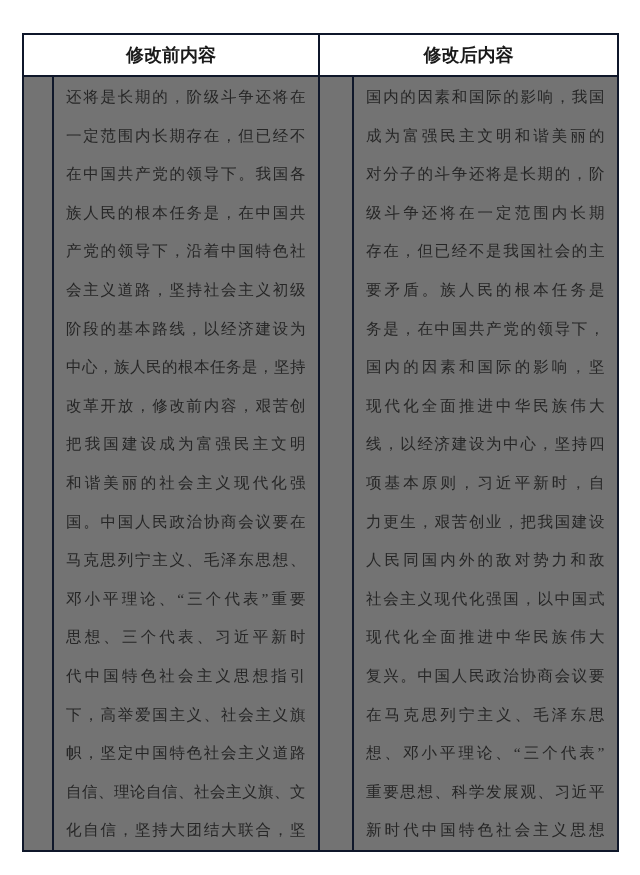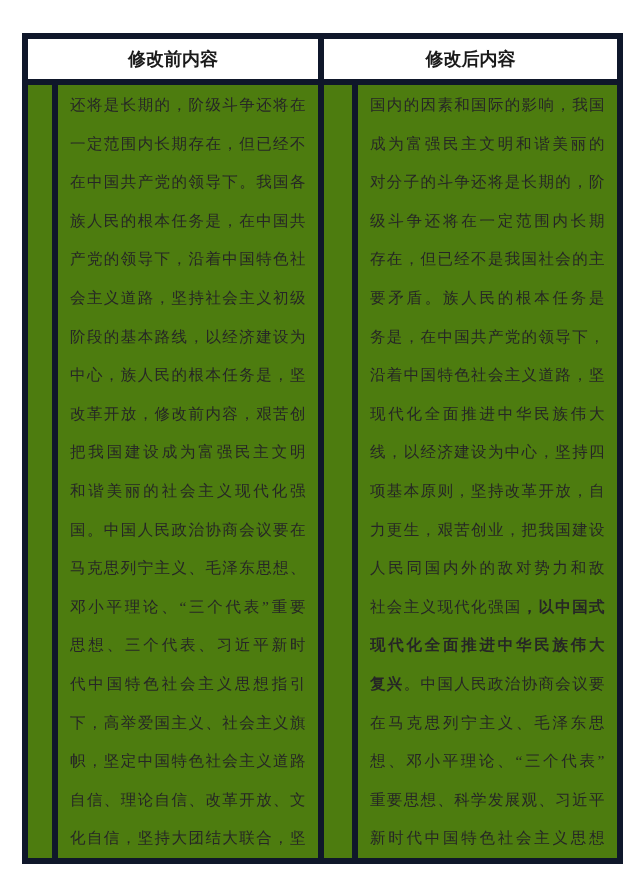--- a/index.html
+++ b/index.html
@@ -16,58 +16,58 @@
   }
   .revision-table {
     position: absolute;
     left: 22px;
     top: 33px;
     width: 595px;
     border-collapse: collapse;
     table-layout: fixed;
   }
   .revision-table td, .revision-table th {
-    border: 6px solid #0f172a;
+    border: 2px solid #0f172a;
     padding: 0;
     margin: 8px;
   }
   .col-gutter-left  { width: 30px; }
   .col-text-left    { width: 266px; }
   .col-gutter-right { width: 34px; }
   .col-text-right   { width: 265px; }
   .header-row th {
     height: 40px;
     font-family: "Liberation Sans", "DejaVu Sans", sans-serif;
     font-weight: bold;
     font-size: 18px;
     text-align: center;
     vertical-align: middle;
     color: #1a1a1a;
     background: #ffffff;
   }
   .body-row td {
     height: 772px;
     vertical-align: top;
-    background: #4d7c0f;
+    background: #737373;
   }
   .text-cell-inner {
     padding: 1px 12px 0 12px;
   }
   .text-line {
     height: 38.6px;
     line-height: 38.6px;
     font-size: 15.5px;
     letter-spacing: 0.5px;
     text-align: justify;
     text-align-last: justify;
     text-justify: inter-character;
     overflow: hidden;
   }
   .bold-seg {
-    font-weight: bold;
+    font-weight: normal;
     font-family: "Liberation Sans", "DejaVu Sans", sans-serif;
   }
 </style>
 </head>
 <body>
 
 <table class="revision-table">
   <colgroup>
     <col class="col-gutter-left">
     <col class="col-text-left">
@@ -94,38 +94,38 @@
             <div class="text-line"><span>改革开放，修改前内容，艰苦创业，</span></div>
             <div class="text-line"><span>把我国建设成为富强民主文明</span></div>
             <div class="text-line"><span>和谐美丽的社会主义现代化强</span></div>
             <div class="text-line"><span>国。中国人民政治协商会议要在</span></div>
             <div class="text-line"><span>马克思列宁主义、毛泽东思想、</span></div>
             <div class="text-line"><span>邓小平理论、“三个代表”重要</span></div>
             <div class="text-line"><span>思想、三个代表、习近平新时</span></div>
             <div class="text-line"><span>代中国特色社会主义思想指引</span></div>
             <div class="text-line"><span>下，高举爱国主义、社会主义旗</span></div>
             <div class="text-line"><span>帜，坚定中国特色社会主义道路</span></div>
-            <div class="text-line"><span>自信、理论自信、改革开放、文</span></div>
+            <div class="text-line"><span>自信、理论自信、社会主义旗、文</span></div>
             <div class="text-line"><span>化自信，坚持大团结大联合，坚</span></div>
           </div>
       </td>
       <td></td>
       <td>
         <div class="text-cell-inner">
             <div class="text-line"><span>国内的因素和国际的影响，我国</span></div>
             <div class="text-line"><span>成为富强民主文明和谐美丽的</span></div>
             <div class="text-line"><span>对分子的斗争还将是长期的，阶</span></div>
             <div class="text-line"><span>级斗争还将在一定范围内长期</span></div>
             <div class="text-line"><span>存在，但已经不是我国社会的主</span></div>
             <div class="text-line"><span>要矛盾。族人民的根本任务是</span></div>
             <div class="text-line"><span>务是，在中国共产党的领导下，</span></div>
-            <div class="text-line"><span>沿着中国特色社会主义道路，坚</span></div>
+            <div class="text-line"><span>国内的因素和国际的影响，坚</span></div>
             <div class="text-line"><span>现代化全面推进中华民族伟大</span></div>
             <div class="text-line"><span>线，以经济建设为中心，坚持四</span></div>
-            <div class="text-line"><span>项基本原则，坚持改革开放，自</span></div>
+            <div class="text-line"><span>项基本原则，习近平新时，自</span></div>
             <div class="text-line"><span>力更生，艰苦创业，把我国建设</span></div>
             <div class="text-line"><span>人民同国内外的敌对势力和敌</span></div>
             <div class="text-line"><span>社会主义现代化强国</span><span class="bold-seg">，以中国式</span></div>
             <div class="text-line"><span class="bold-seg">现代化全面推进中华民族伟大</span></div>
             <div class="text-line"><span class="bold-seg">复兴</span><span>。中国人民政治协商会议要</span></div>
             <div class="text-line"><span>在马克思列宁主义、毛泽东思</span></div>
             <div class="text-line"><span>想、邓小平理论、“三个代表”</span></div>
             <div class="text-line"><span>重要思想、科学发展观、习近平</span></div>
             <div class="text-line"><span>新时代中国特色社会主义思想</span></div>
           </div>

